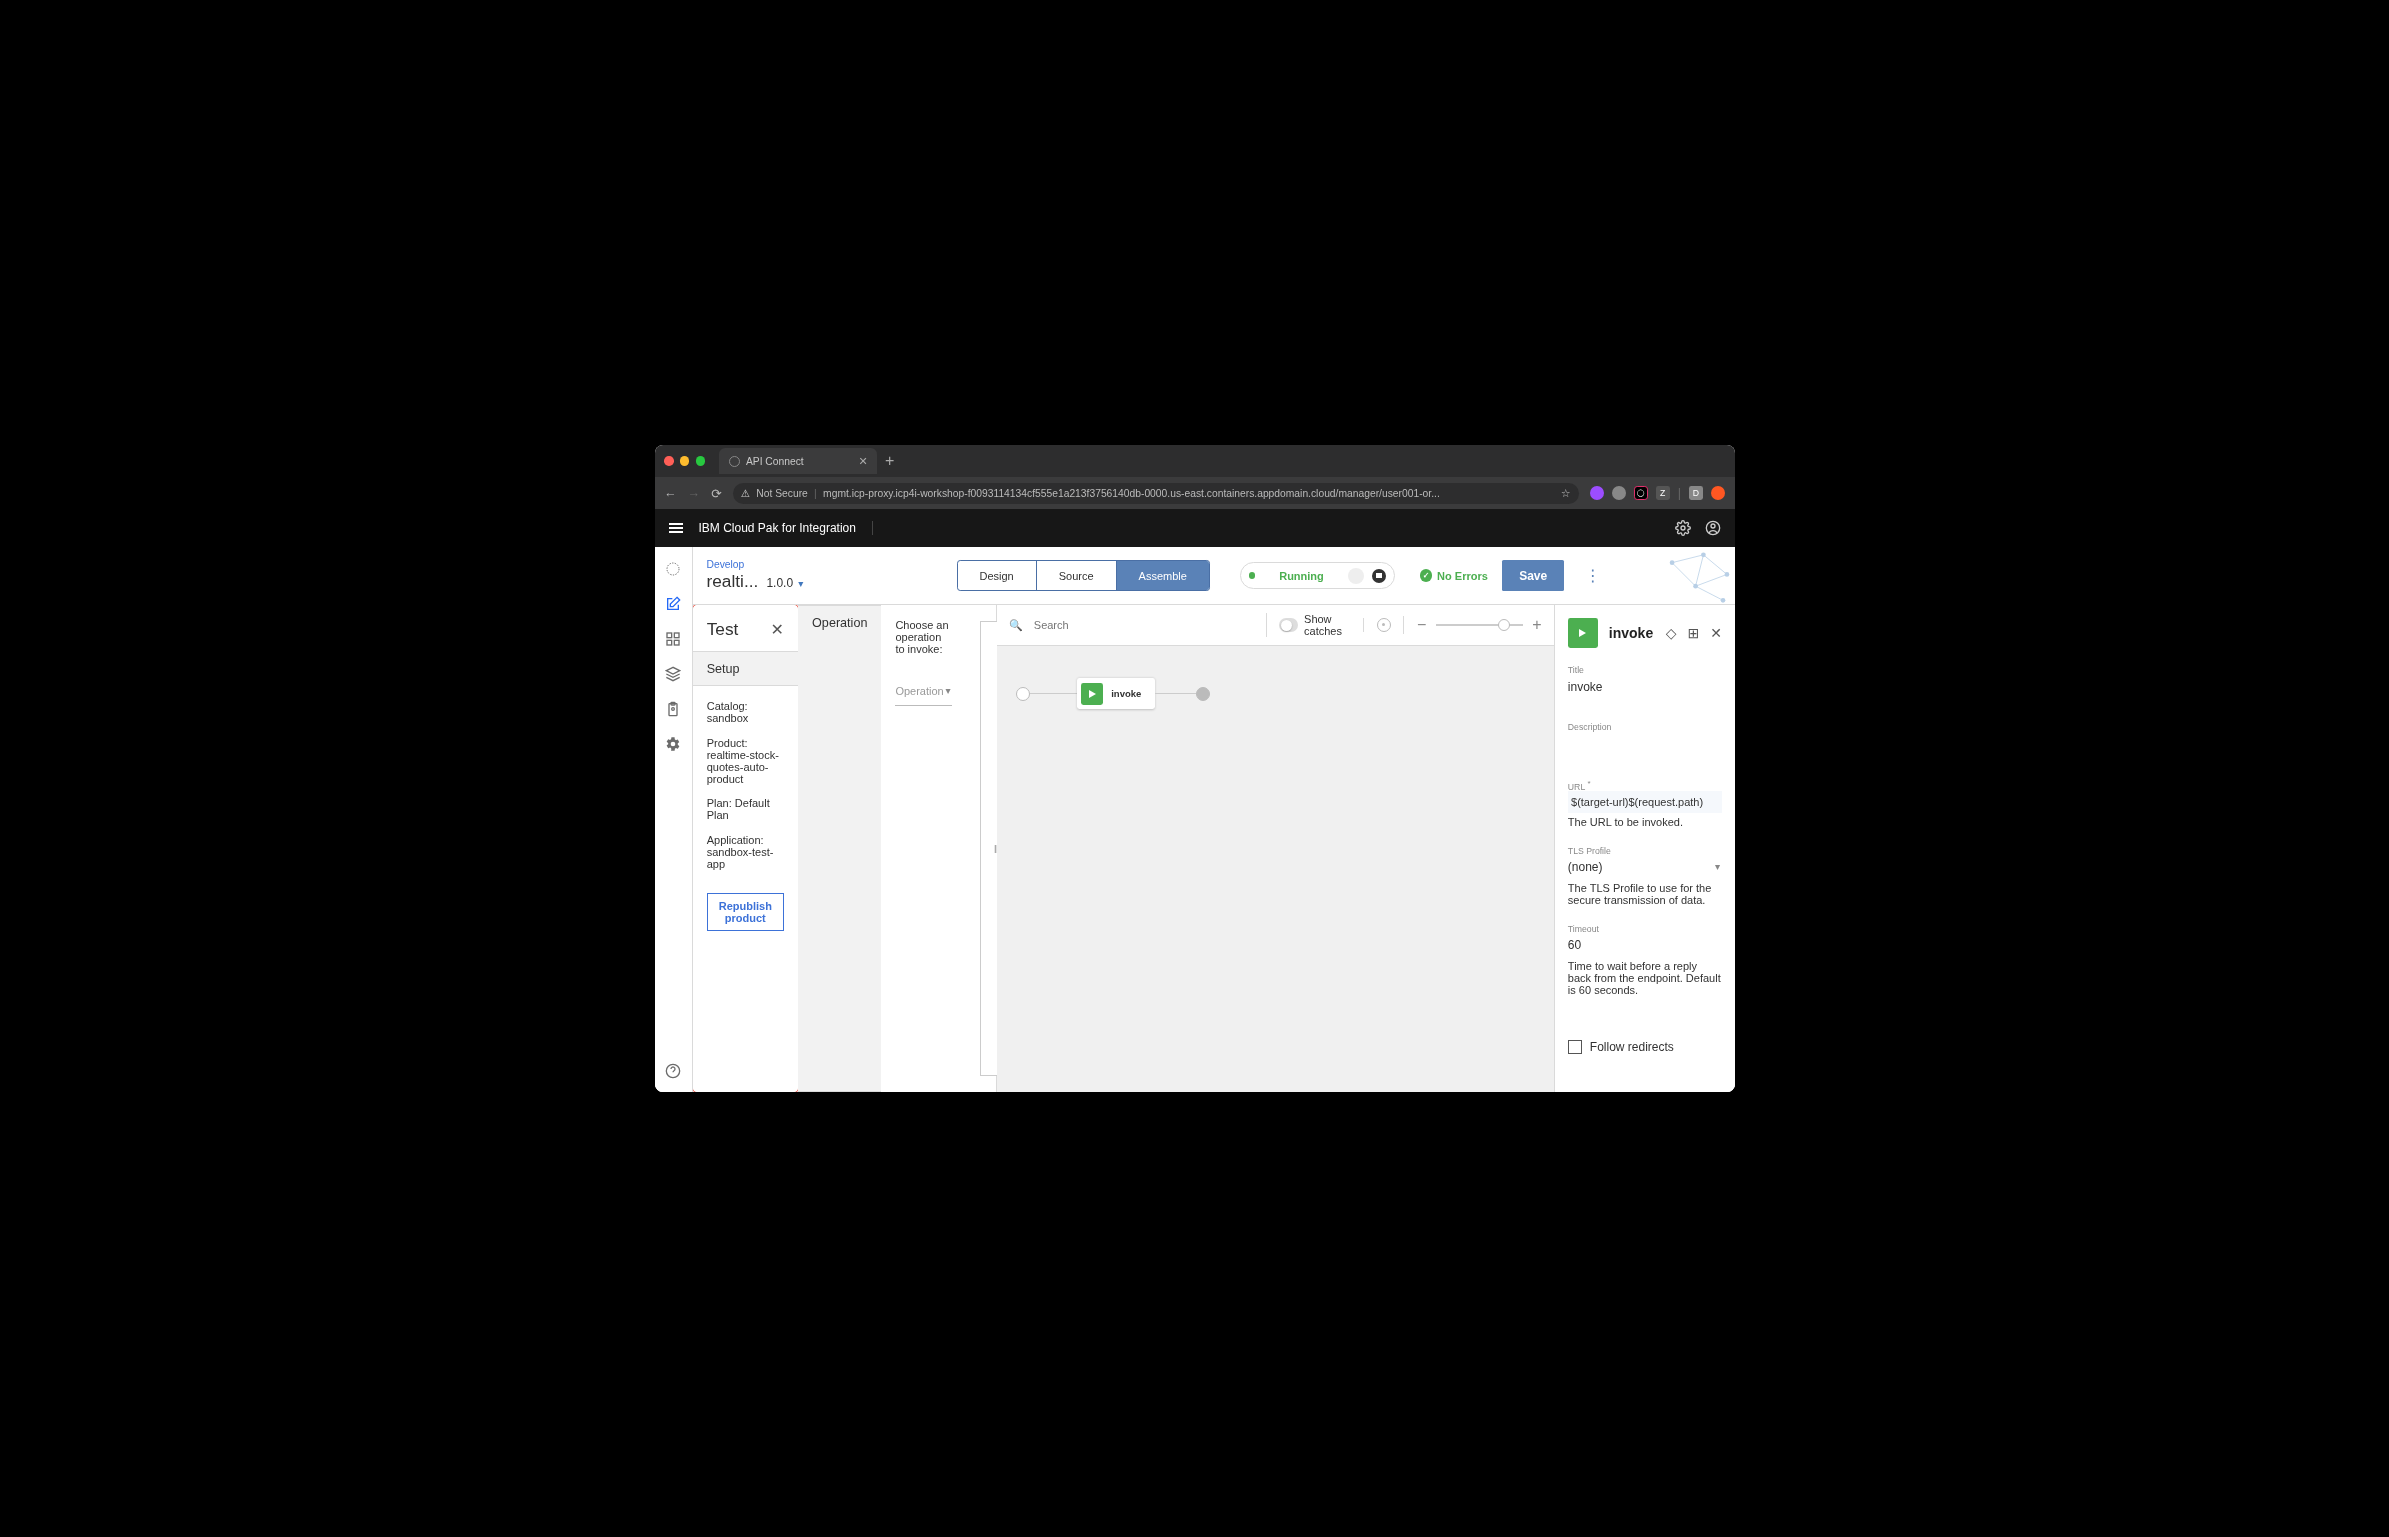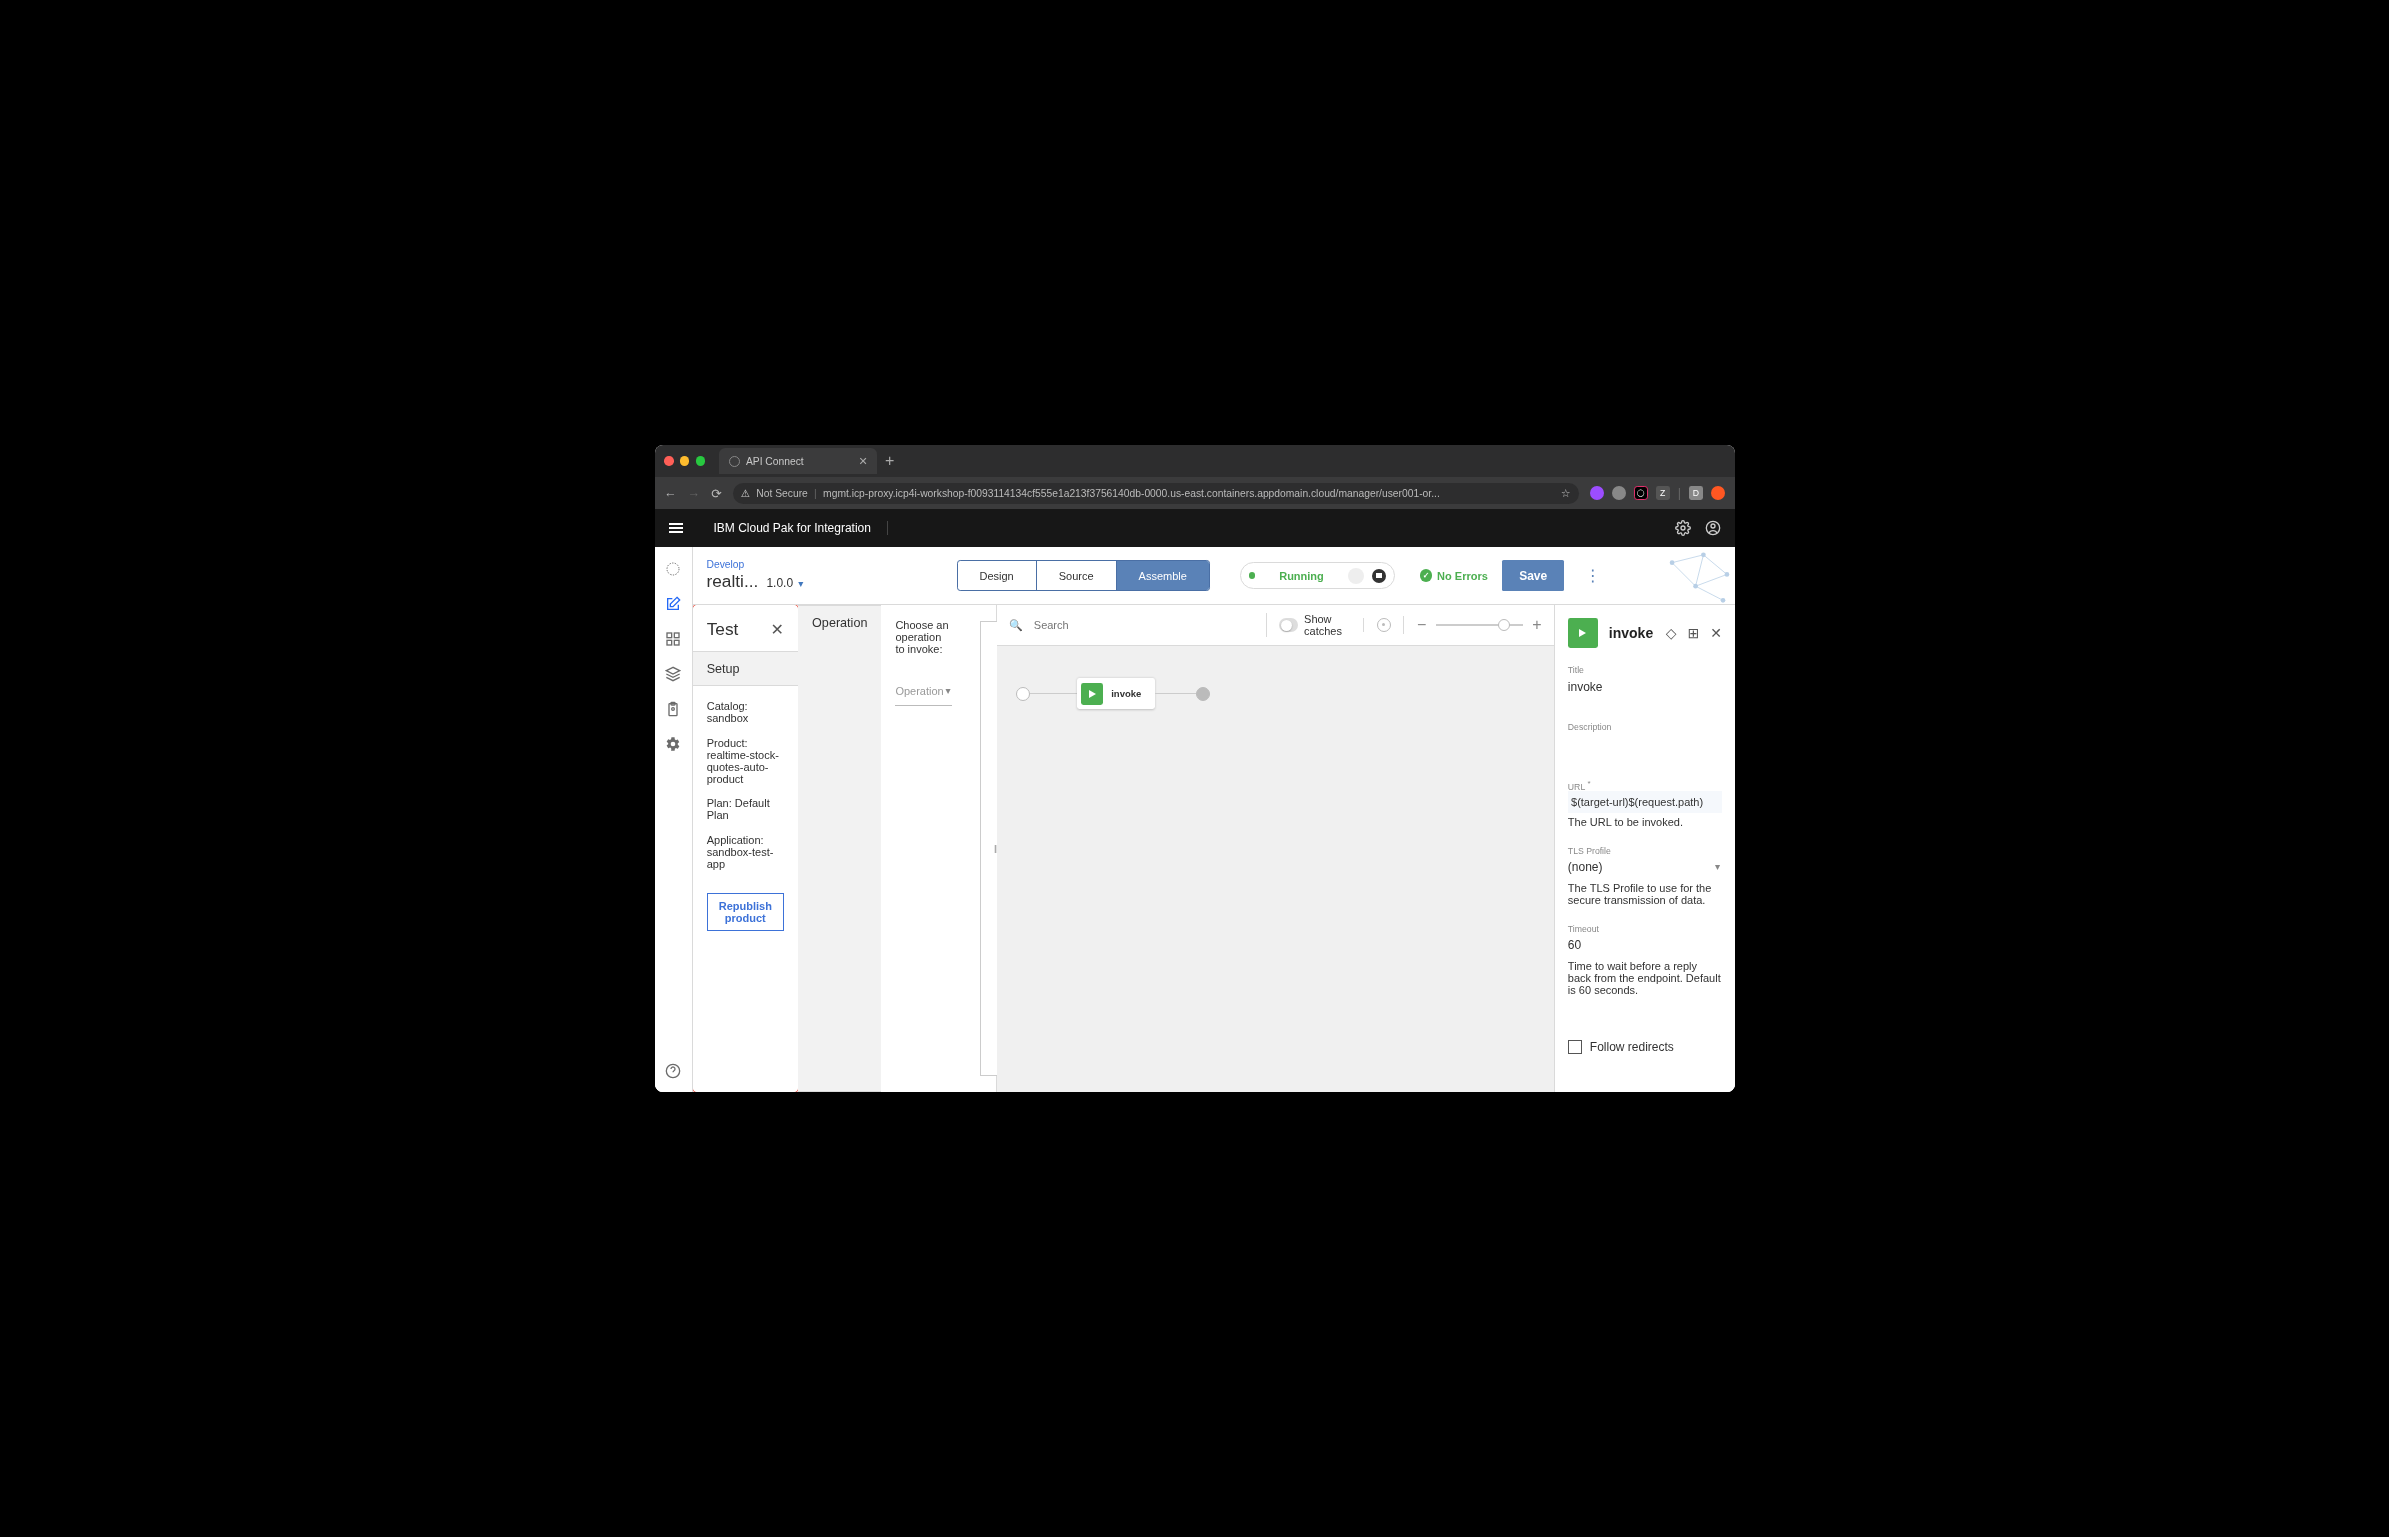--- a/index.html
+++ b/index.html
@@ -26,21 +26,21 @@
 .ext-icons { display: flex; gap: 8px; align-items: center; }
 .ext-icon { width: 14px; height: 14px; border-radius: 50%; display: flex; align-items: center; justify-content: center; font-size: 8.7px; color: #fff; }
 .ext-icon.purple { background: #9c4dff; }
 .ext-icon.gray { background: #888; }
 .ext-icon.ig { background: #000; border: 0.8px solid #e1306c; border-radius: 3.2px; font-size: 7px; }
 .ext-icon.z { background: #555; border-radius: 2.4px; }
 .ext-icon.d { background: #888; border-radius: 2.4px; }
 .ext-icon.orange { background: #ff5722; }
 
 
-.app-header { background: #171717; color: #fff; height: 38px; display: flex; align-items: center; padding: 0 14px; gap: 31px; }
+.app-header { background: #171717; color: #fff; height: 38px; display: flex; align-items: center; padding: 0 14px; gap: 16px; }
 .hamburger { display: flex; flex-direction: column; gap: 2.4px; cursor: pointer; }
 .hamburger div { width: 14px; height: 1.6px; background: #fff; }
 .app-title { font-size: 12px; font-weight: 400; padding-right: 16px; border-right: 0.8px solid #444; }
 .app-header-right { margin-left: auto; display: flex; gap: 14px; align-items: center; }
 .gear-icon, .user-icon { width: 16px; height: 16px; color: #ccc; cursor: pointer; }
 
 
 .content-wrap { flex: 1; display: flex; background: #fff; overflow: hidden; }
 .left-rail { width: 38px; background: #fff; border-right: 0.8px solid #dadada; display: flex; flex-direction: column; align-items: center; padding-top: 14px; gap: 19px; }
 .rail-icon { width: 16px; height: 16px; color: #6b6b6b; cursor: pointer; }

